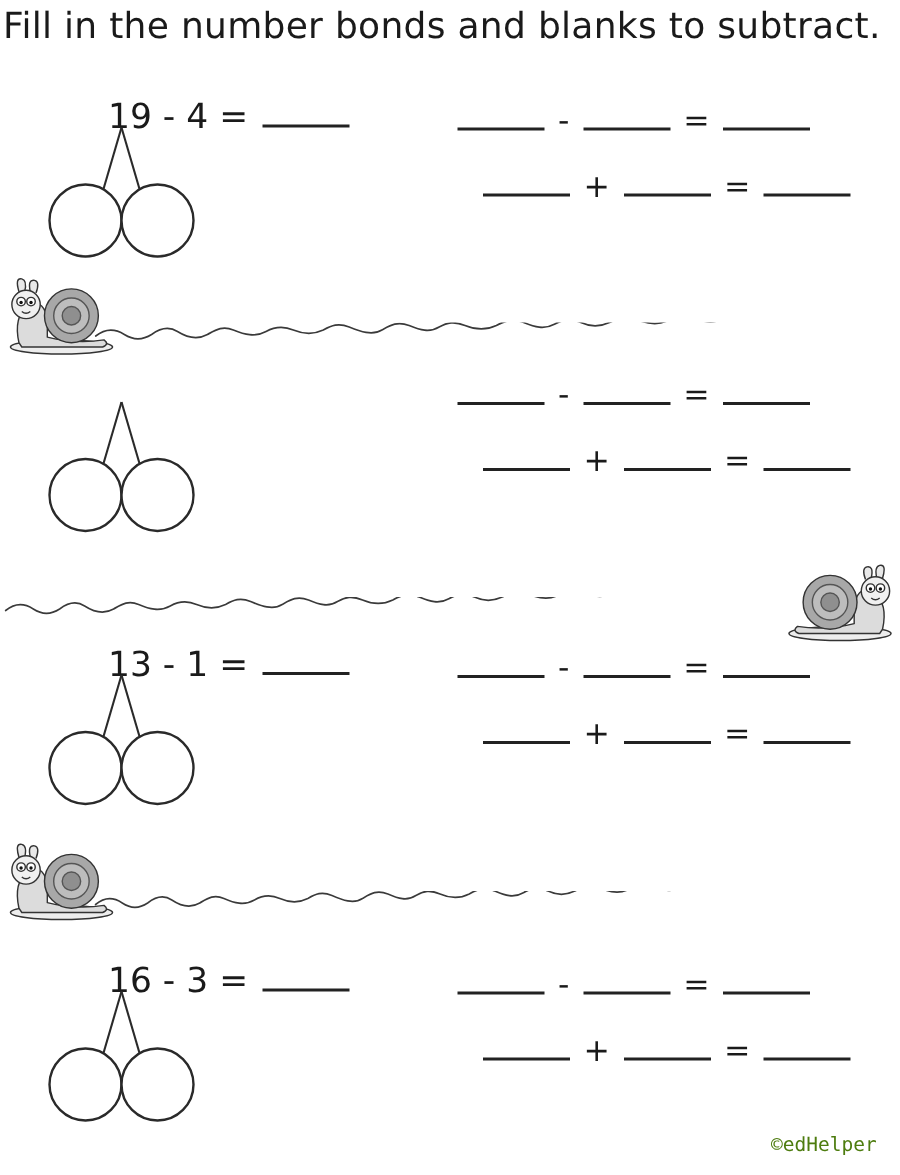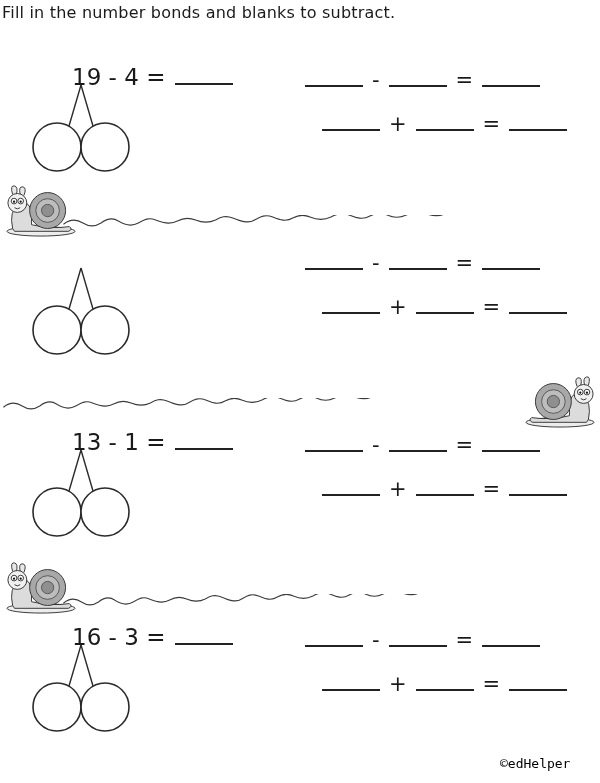--- a/index.html
+++ b/index.html
@@ -2,24 +2,24 @@
 <html><head>
 <meta charset="utf-8">
 <style>
   html,body { margin:0; padding:0; background:#fff; }
   .page {
     position:relative; width:600px; height:783px; background:#ffffff;
     font-family:"DejaVu Sans", sans-serif; color:#1a1a1a; overflow:hidden;
   }
   .title {
     position:absolute; top:3px; left:2px; width:598px;
-    font-size:16px; letter-spacing:0.2px; white-space:nowrap;
+    font-size:24px; letter-spacing:0.2px; white-space:nowrap;
   }
   .problem { position:absolute; left:0; width:600px; height:130px; }
-  .s1 { top:60px; } .s2 { top:243px; } .s3 { top:425px; } .s4 { top:620px; }
+  .s1 { top:60px; } .s2 { top:243px; } .s3 { top:425px; } .s4 { top:636px; }
 
   .eq-left { position:absolute; left:72px; top:0; font-size:23px; white-space:nowrap; }
   .eq-left .blank { margin-left:10px; }
 
   .blank {
     display:inline-block; width:58px; height:1.02em;
     border-bottom:2px solid #222;
   }
 
   .bond { position:absolute; left:15px; top:23px; }
@@ -34,22 +34,22 @@
 
   .divider { position:absolute; left:0; width:600px; height:70px; }
   .d1 { top:185px; } .d2 { top:370px; } .d3 { top:560px; }
   .snail { position:absolute; }
   .snail svg { display:block; }
   .flip svg { transform:scaleX(-1); }
   .squiggle { position:absolute; }
   .squiggle path { fill:none; stroke:#3a3a3a; stroke-width:1.2; stroke-linecap:round; }
 
   .credit {
-    position:absolute; left:500px; top:756px;
-    font-family:"DejaVu Sans Mono", monospace; font-size:13px; color:#000000;
+    position:absolute; left:514px; top:756px;
+    font-family:"DejaVu Sans Mono", monospace; font-size:13px; color:#4d7c0f;
   }
 </style>
 </head>
 <body>
 
 <div class="page">
 
   <div class="title">Fill in the number bonds and blanks to subtract.</div>
 
   <section class="problem s1">

